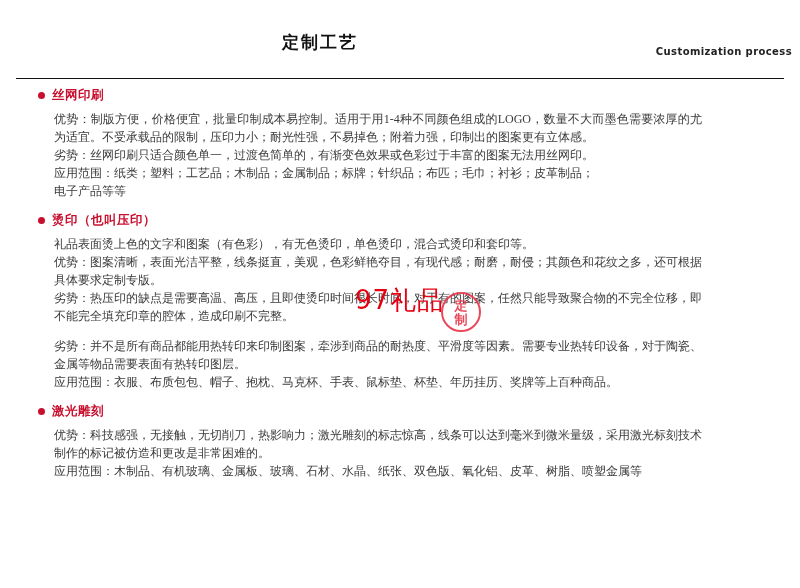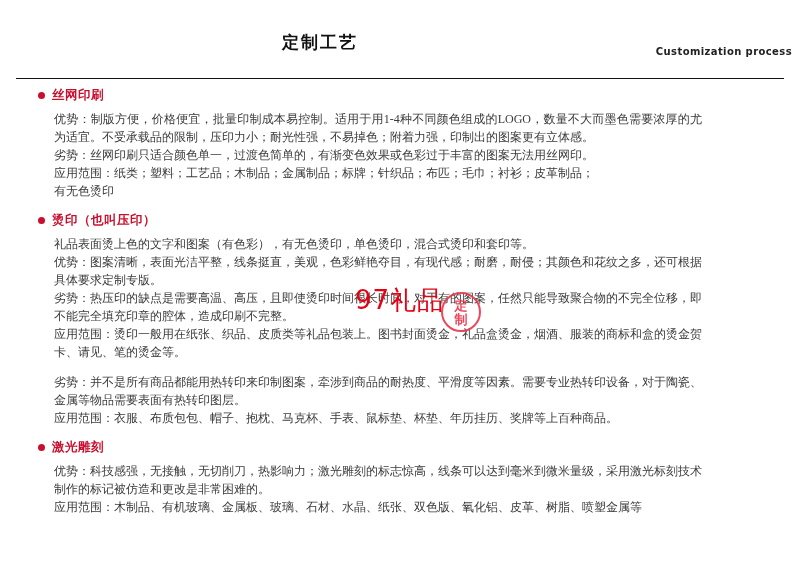--- a/index.html
+++ b/index.html
@@ -142,34 +142,33 @@
   <div class="content">
 
     <div class="section">
       <div class="section-head">
         <span class="bullet"></span>
         <span class="section-title">丝网印刷</span>
       </div>
       <div class="para">优势：制版方便，价格便宜，批量印制成本易控制。适用于用1-4种不同颜色组成的LOGO，数量不大而墨色需要浓厚的尤为适宜。不受承载品的限制，压印力小；耐光性强，不易掉色；附着力强，印制出的图案更有立体感。</div>
       <div class="para">劣势：丝网印刷只适合颜色单一，过渡色简单的，有渐变色效果或色彩过于丰富的图案无法用丝网印。</div>
       <div class="para">应用范围：纸类；塑料；工艺品；木制品；金属制品；标牌；针织品；布匹；毛巾；衬衫；皮革制品；</div>
-      <div class="para">有无色烫印</div>
+      <div class="para">电子产品等等</div>
     </div>
 
     <div class="gap"></div>
 
     <div class="section">
       <div class="section-head">
         <span class="bullet"></span>
         <span class="section-title">烫印（也叫压印）</span>
       </div>
       <div class="para">礼品表面烫上色的文字和图案（有色彩），有无色烫印，单色烫印，混合式烫印和套印等。</div>
       <div class="para">优势：图案清晰，表面光洁平整，线条挺直，美观，色彩鲜艳夺目，有现代感；耐磨，耐侵；其颜色和花纹之多，还可根据具体要求定制专版。</div>
       <div class="para">劣势：热压印的缺点是需要高温、高压，且即使烫印时间很长时间，对于有的图案，任然只能导致聚合物的不完全位移，即不能完全填充印章的腔体，造成印刷不完整。</div>
-      <div class="para">应用范围：烫印一般用在纸张、织品、皮质类等礼品包装上。图书封面烫金，礼品盒烫金，烟酒、服装的商标和盒的烫金贺卡、请见、笔的烫金等。</div>
     </div>
 
     <div class="gap"></div>
 
     <div class="section">
       <div class="para">劣势：并不是所有商品都能用热转印来印制图案，牵涉到商品的耐热度、平滑度等因素。需要专业热转印设备，对于陶瓷、金属等物品需要表面有热转印图层。</div>
       <div class="para">应用范围：衣服、布质包包、帽子、抱枕、马克杯、手表、鼠标垫、杯垫、年历挂历、奖牌等上百种商品。</div>
     </div>
 
     <div class="gap"></div>

